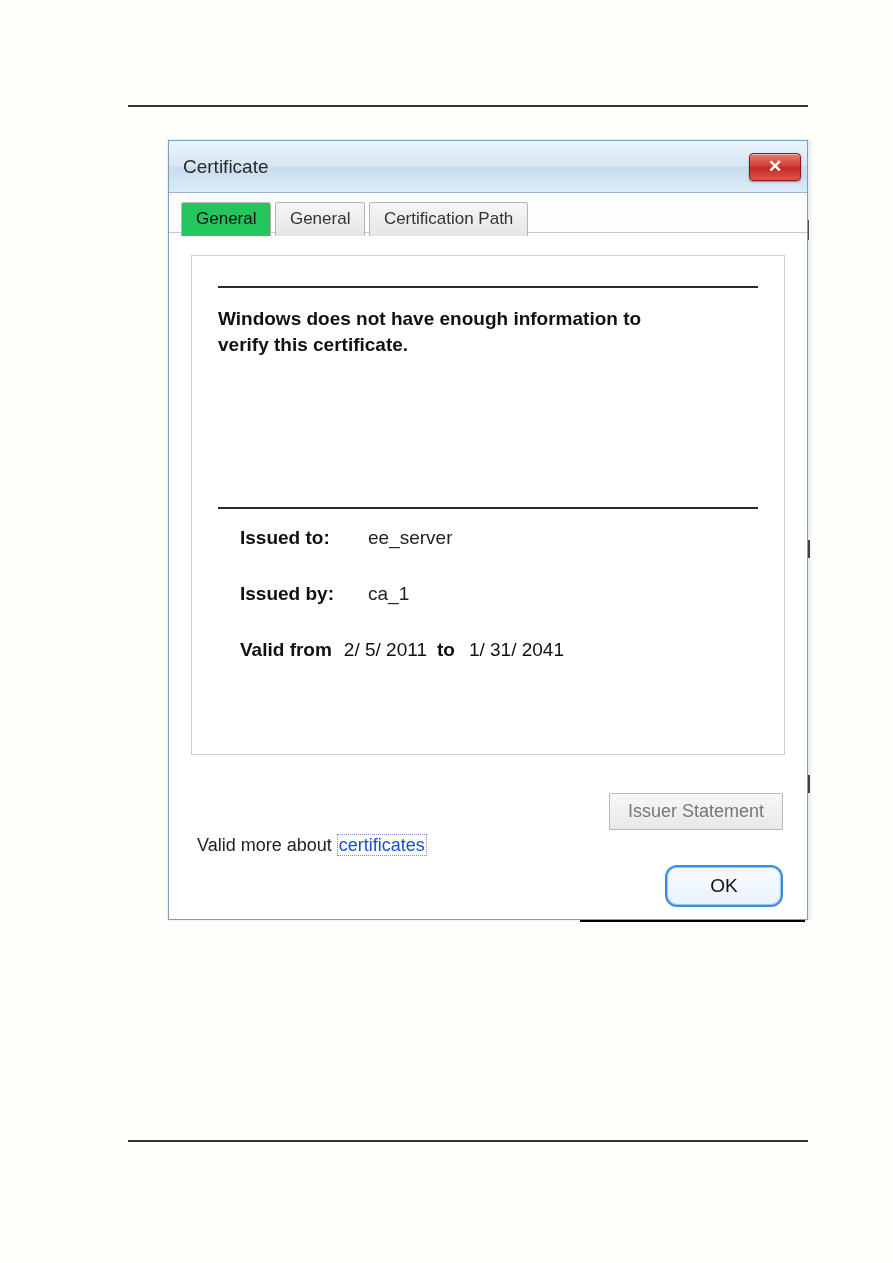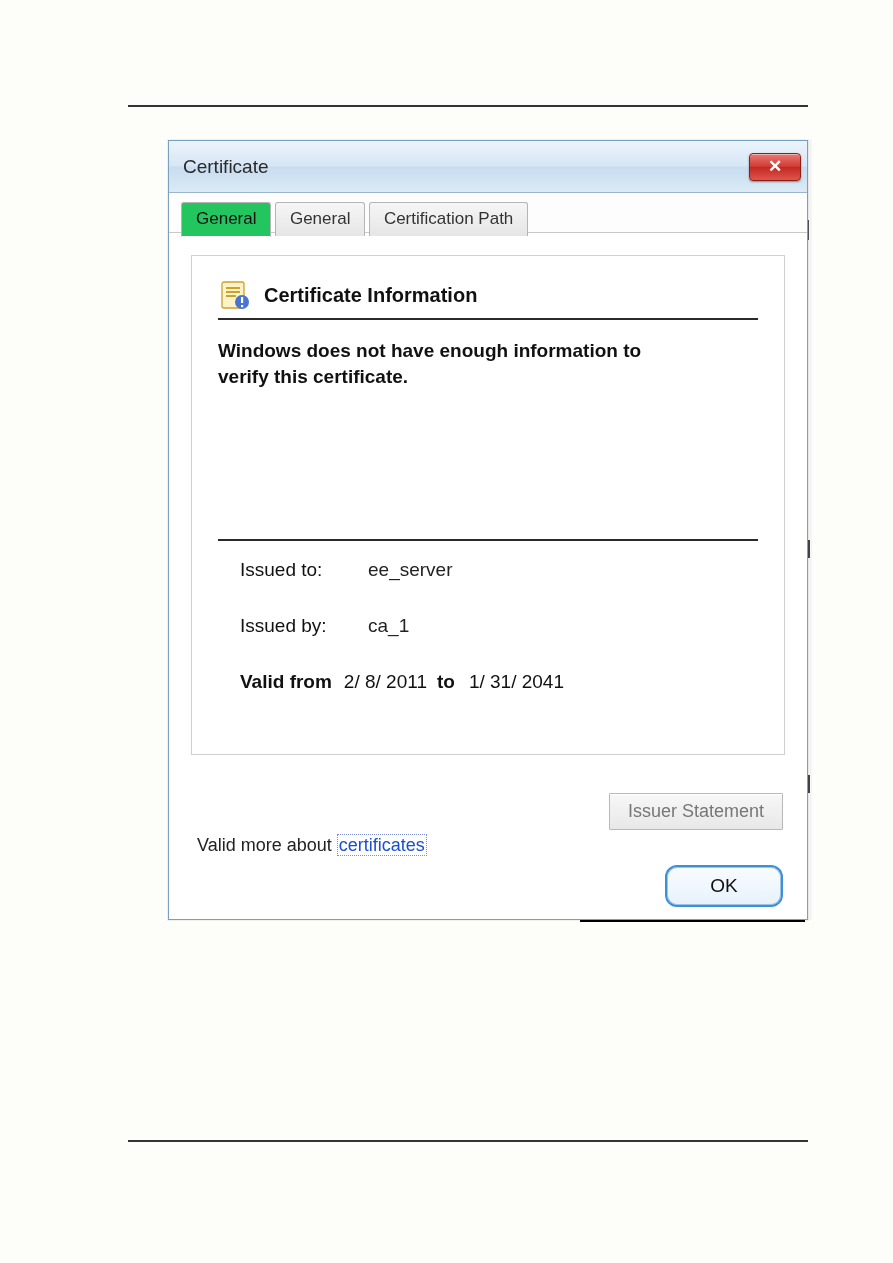--- a/index.html
+++ b/index.html
@@ -79,21 +79,21 @@
     width:34px; height:30px; background:#fff; position:relative;
   }
   .cert-icon svg { width:34px; height:30px; }
   .info-title { font-weight:bold; font-size:20px; color:#111; }
   .hr1 { border:none; border-top:2px solid #2a2a2a; margin:6px 0 18px 0; }
   .warn-text { font-weight:bold; font-size:19px; color:#111; line-height:1.35; max-width:470px; }
 
   .hr2 { border:none; border-top:2px solid #2a2a2a; margin:150px 0 18px 0; }
   .field-row { display:flex; margin:0 0 34px 22px; font-size:19px; color:#111; }
   .field-row.last { margin-bottom:10px; }
-  .field-label { font-weight:normal; width:128px; }
+  .field-label { font-weight:bold; width:128px; }
   .field-val { color:#222; }
   .valid-row { margin-left:22px; font-size:19px; }
   .valid-row b { font-weight:bold;text-align:center; }
 
   .issuer-btn {
     position:absolute; right:24px; top:560px;
     padding:7px 18px; font-size:18px; color:#777;
     background:linear-gradient(#f7f7f7,#e8e8e8);
     border:1px solid #b8b8b8; border-radius:1px;
     box-shadow: inset 0 1px 0 #fff;
@@ -134,54 +134,40 @@
 
   <div class="tab-row">
     <div class="tab active">General</div>
     <div class="tab">General</div>
     <div class="tab">Certification Path</div>
   </div>
 
   <div class="pane">
     <div class="inner-box">
 
-      <div class="info-head">
-        <span class="cert-icon">
-          <svg viewBox="0 0 34 30">
-            <rect x="4" y="2" width="22" height="26" rx="2" fill="#fdf3c9" stroke="#c9a32e" stroke-width="1.3"></rect>
-            <rect x="8" y="7" width="14" height="2" fill="#c9a32e"></rect>
-            <rect x="8" y="11" width="14" height="2" fill="#c9a32e"></rect>
-            <rect x="8" y="15" width="10" height="2" fill="#c9a32e"></rect>
-            <circle cx="24" cy="22" r="7" fill="#4a74d0"></circle>
-            <rect x="23" y="17" width="2.2" height="6" fill="#fff"></rect>
-            <rect x="23" y="25" width="2.2" height="2.2" fill="#fff"></rect>
-          </svg>
-        </span>
-        <span class="info-title">Certificate Information</span>
-      </div>
       <hr class="hr1">
 
       <div class="warn-text">Windows does not have enough information to verify this certificate.</div>
 
       <hr class="hr2">
 
       <div class="field-row">
         <span class="field-label">Issued to:</span>
         <span class="field-val">ee_server</span>
       </div>
 
       <div class="field-row">
         <span class="field-label">Issued by:</span>
         <span class="field-val">ca_1</span>
       </div>
 
       <div class="valid-row field-row last">
         <b>Valid from</b>
         <span style="width:12px"></span>
-        <span>2/ 8/ 2011</span>
+        <span>2/ 5/ 2011</span>
         <span style="width:10px"></span>
         <b>to</b>
         <span style="width:14px"></span>
         <span>1/ 31/ 2041</span>
       </div>
 
     </div>
 
     <button class="issuer-btn" disabled="">Issuer Statement</button>
 

